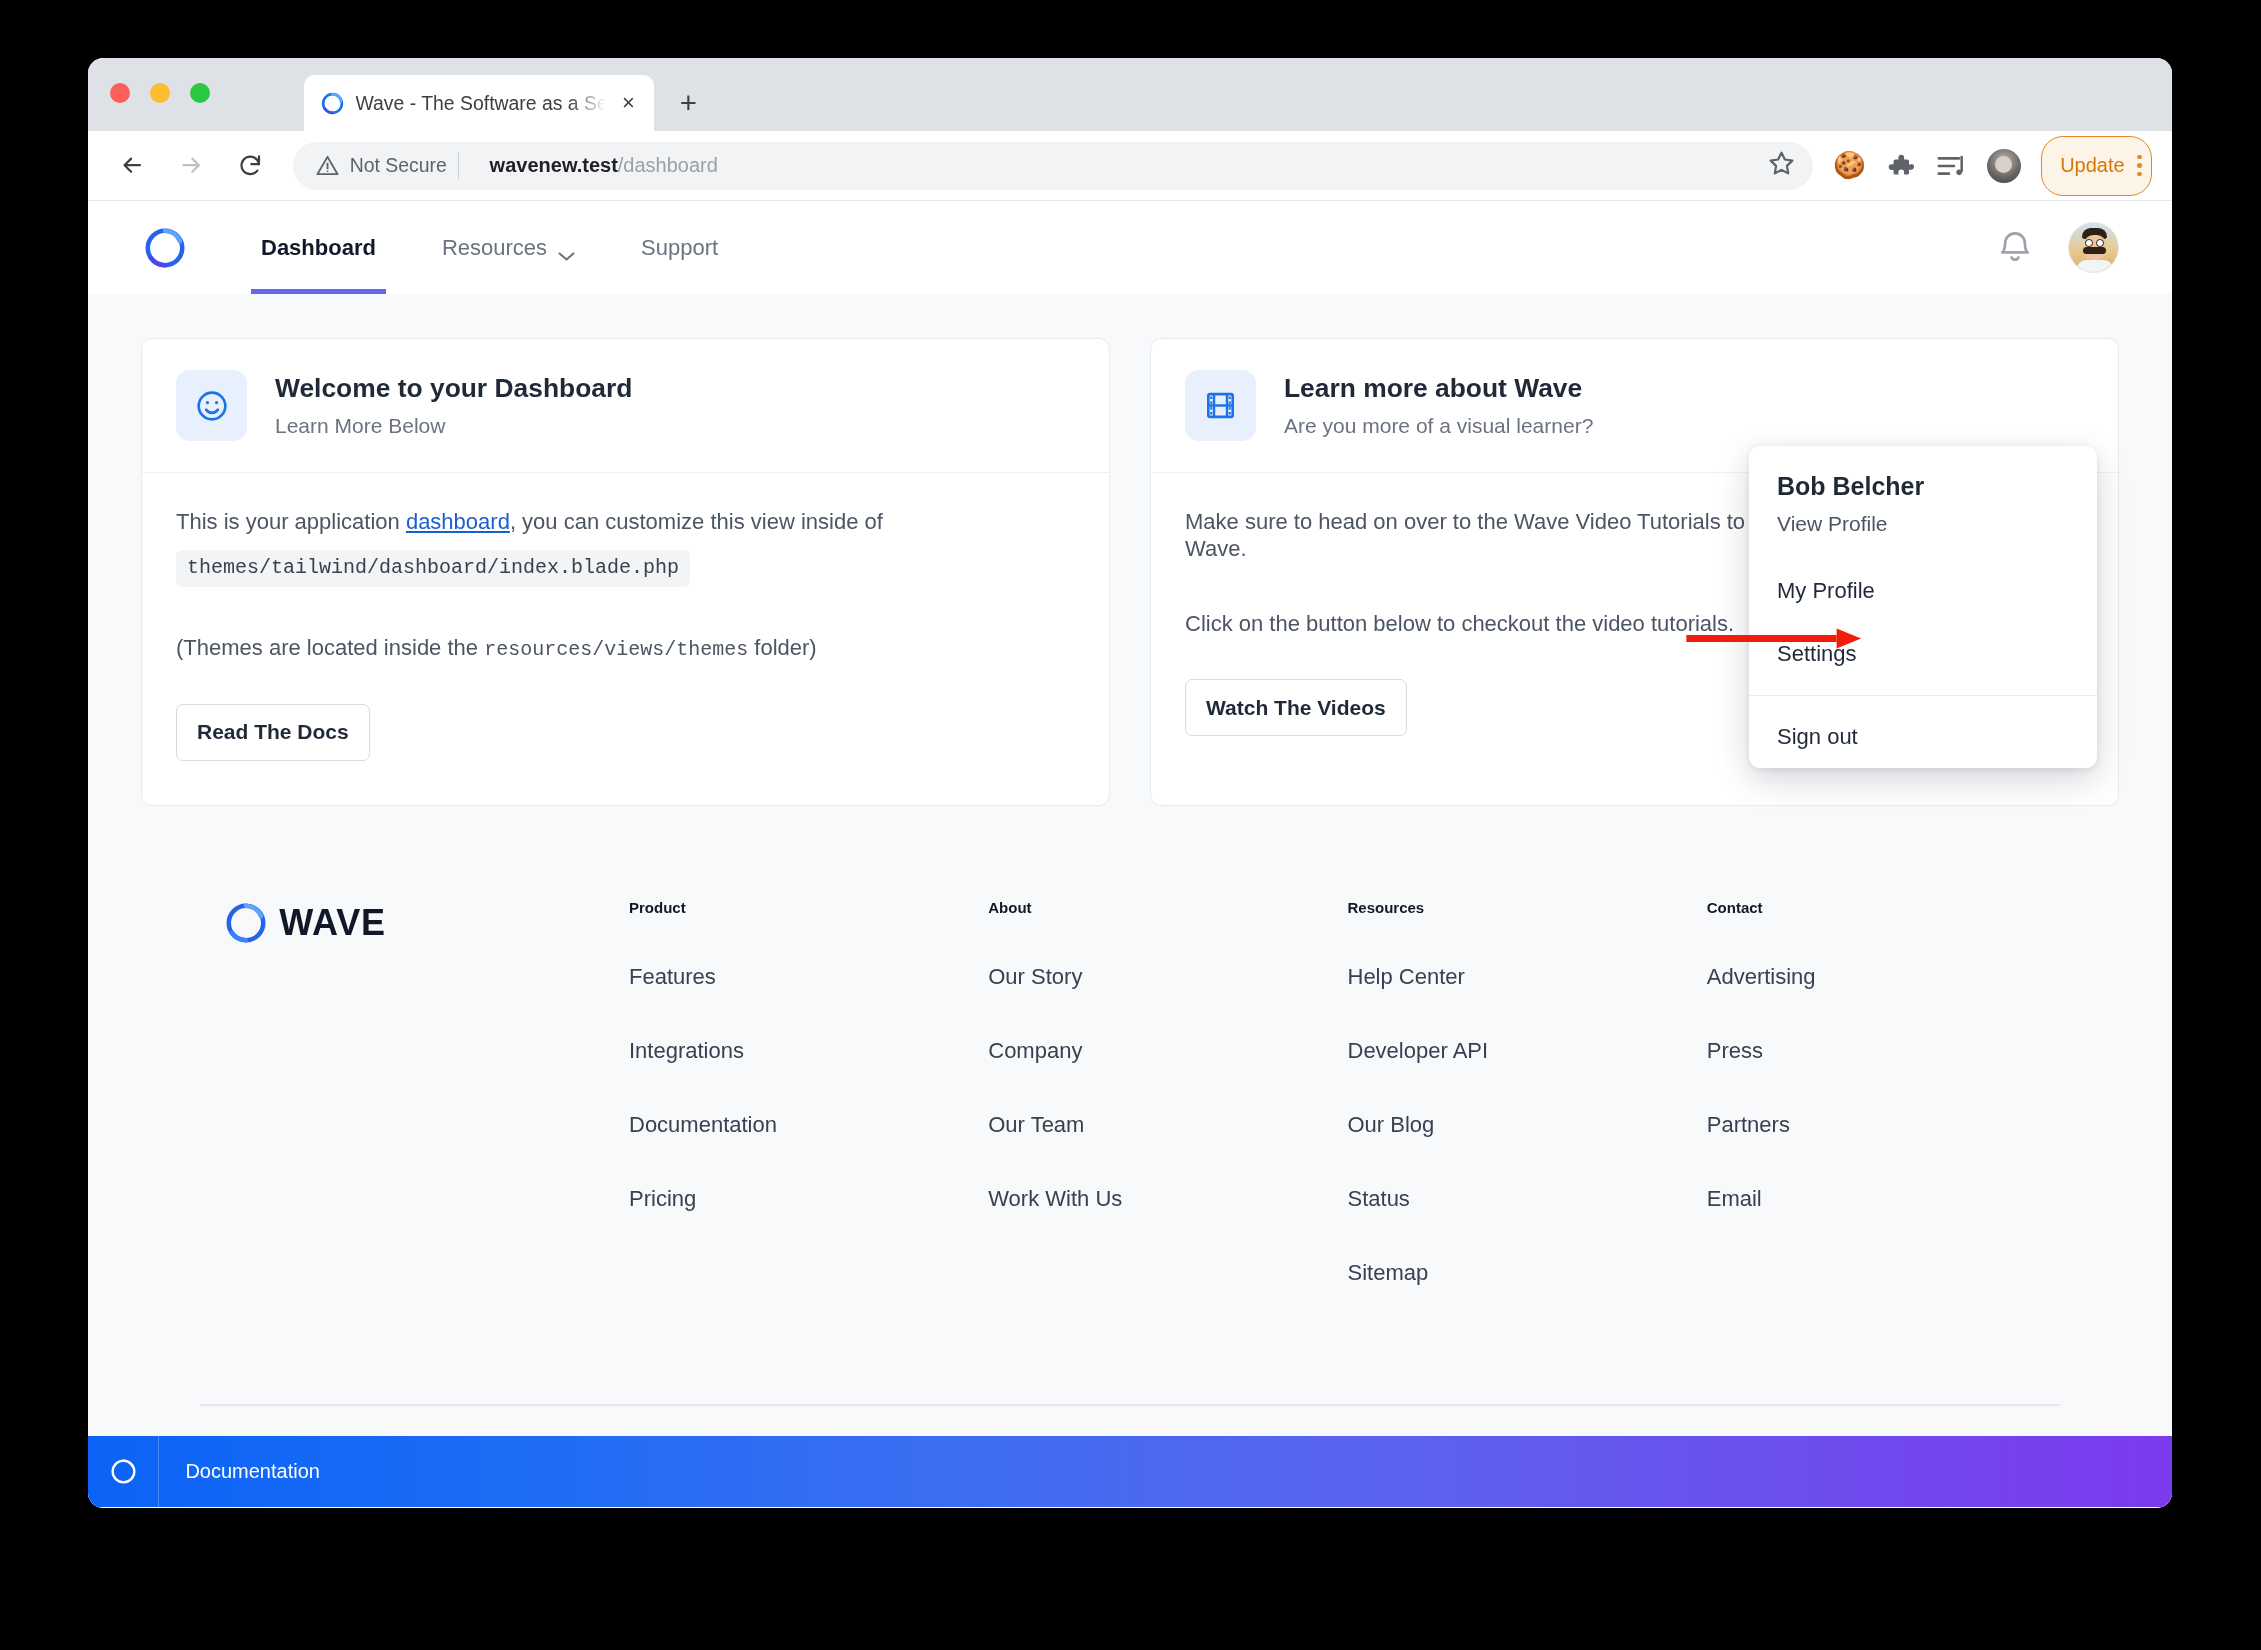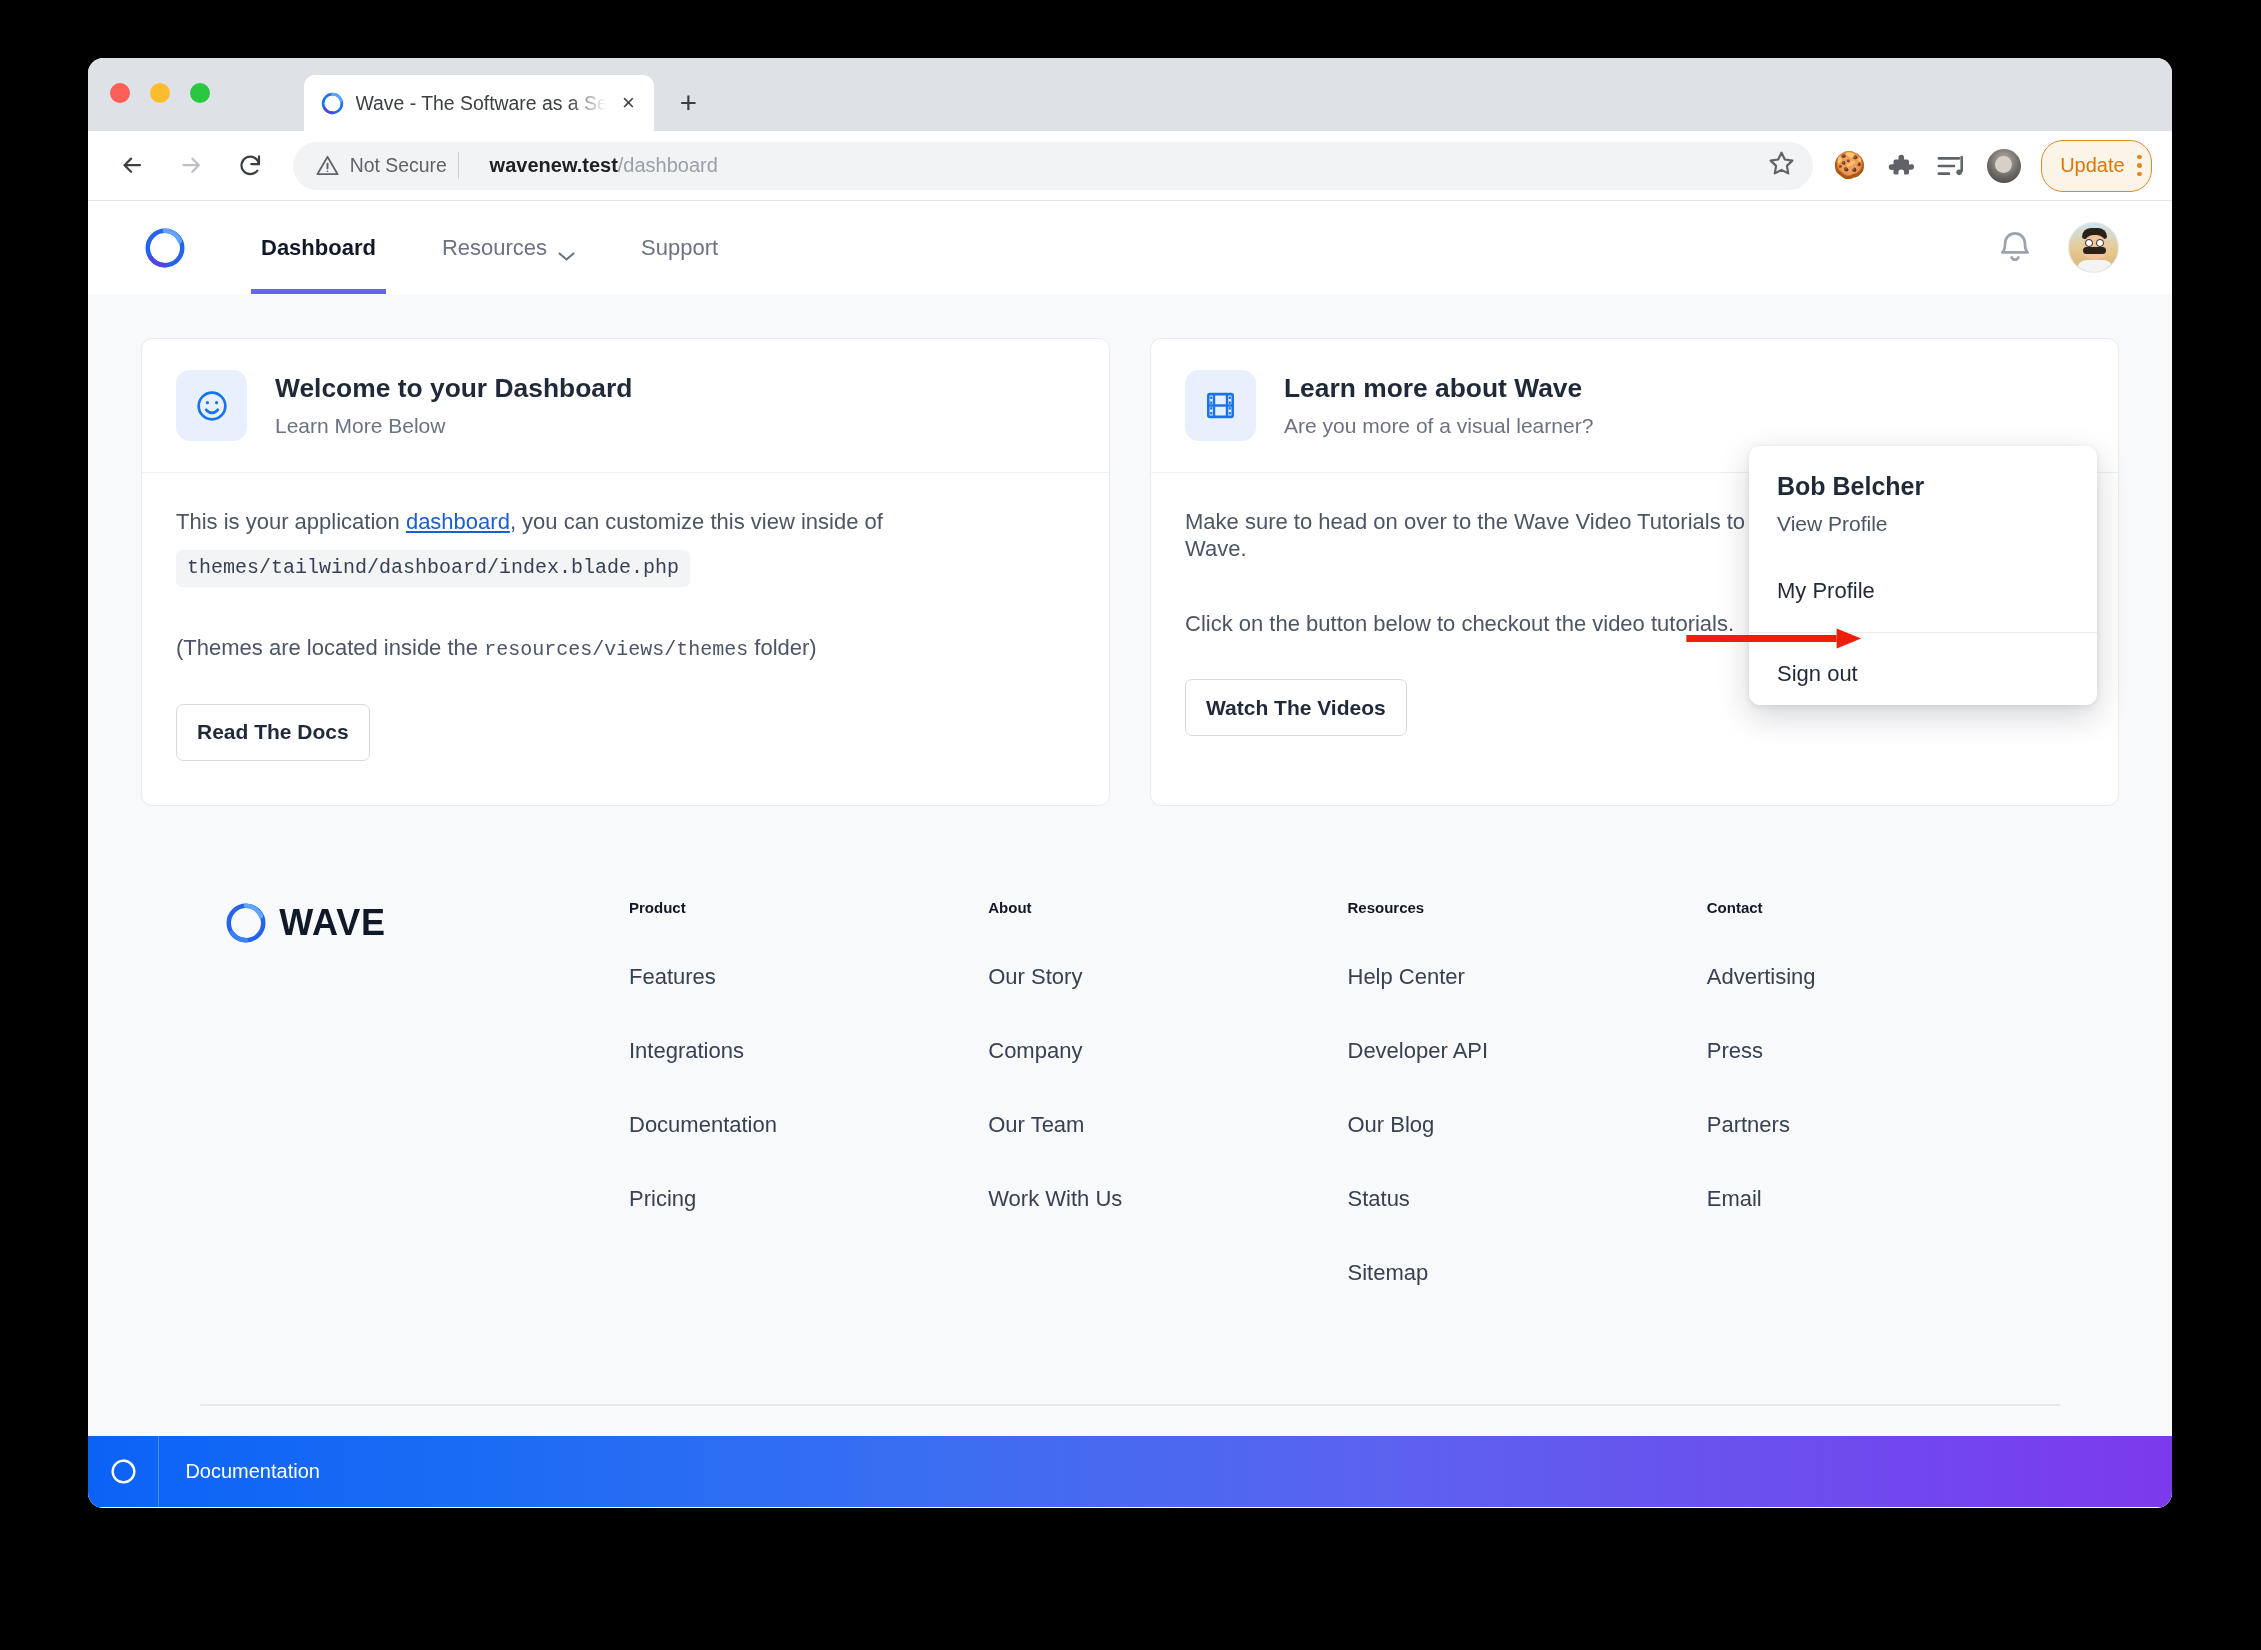--- a/index.html
+++ b/index.html
@@ -118,21 +118,21 @@
     width: 34px; height: 34px; border-radius: 50%;
     background: radial-gradient(circle at 50% 35%, #bdb6ae 0%, #6d6a66 55%, #3b3a38 100%);
     position: relative; overflow: hidden;
   }
   .profile-pic::after {
     content: ""; position: absolute; left: 8.5px; top: 7px;
     width: 17px; height: 17px; border-radius: 50%;
     background: #d8cfc6;
   }
   .update-btn {
-    height: 52px;
+    height: 60px;
     border: 1.6px solid #e08826;
     border-radius: 22px;
     background: #fdf4e8;
     display: flex; align-items: center;
     padding: 0 9.3px 0 18.6px;
     gap: 12.4px;
   }
   .update-label { font-size: 20px; color: #d97706; }
   .kebab { display: flex; flex-direction: column; gap: 3.9px; }
   .kebab i { display: block; width: 4.7px; height: 4.7px; border-radius: 50%; background: #e08826; }
@@ -583,20 +583,21 @@
         <div class="footer-rule"></div>
       </footer>
     </div>
 
     <div class="dropdown">
       <div class="dd-header">
         <div class="dd-name">Bob Belcher</div>
         <div class="dd-sub">View Profile</div>
       </div>
       <div class="dd-item">My Profile</div>
+      <div class="dd-item">Settings</div>
       <div class="dd-divider"></div>
       <div class="dd-item">Sign out</div>
     </div>
 
     <span class="arrow">
       <svg viewBox="0 0 230 30" width="179" height="23">
         <path d="M0 15 H196" stroke="#f01d0a" stroke-width="9"></path>
         <path d="M196 2 L228 15 L196 28 Z" fill="#f01d0a"></path>
       </svg>
     </span>

